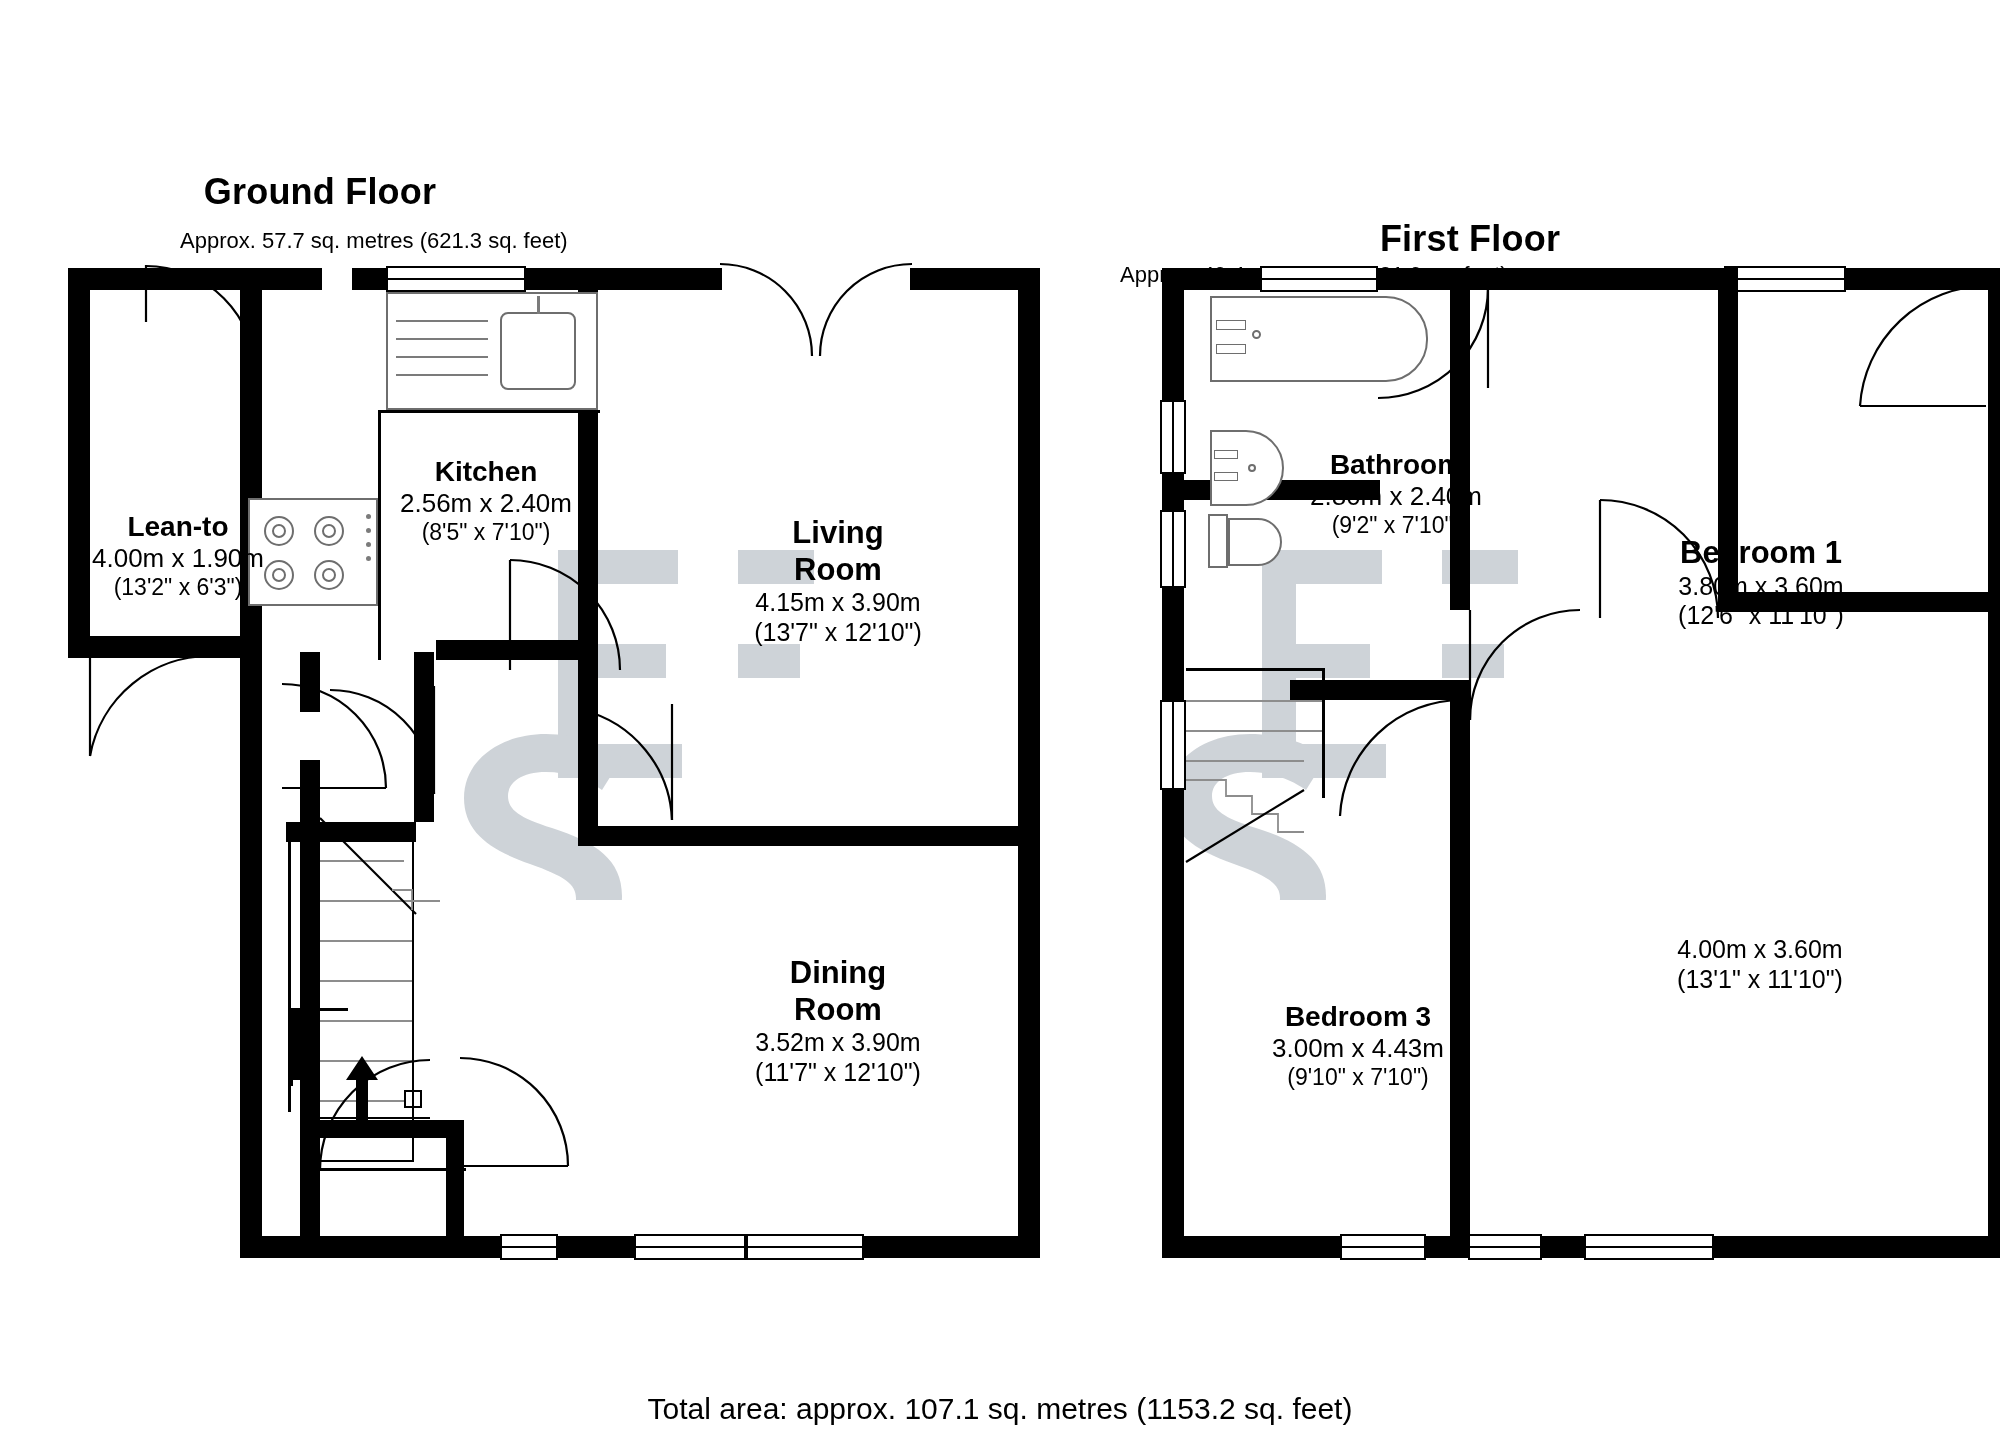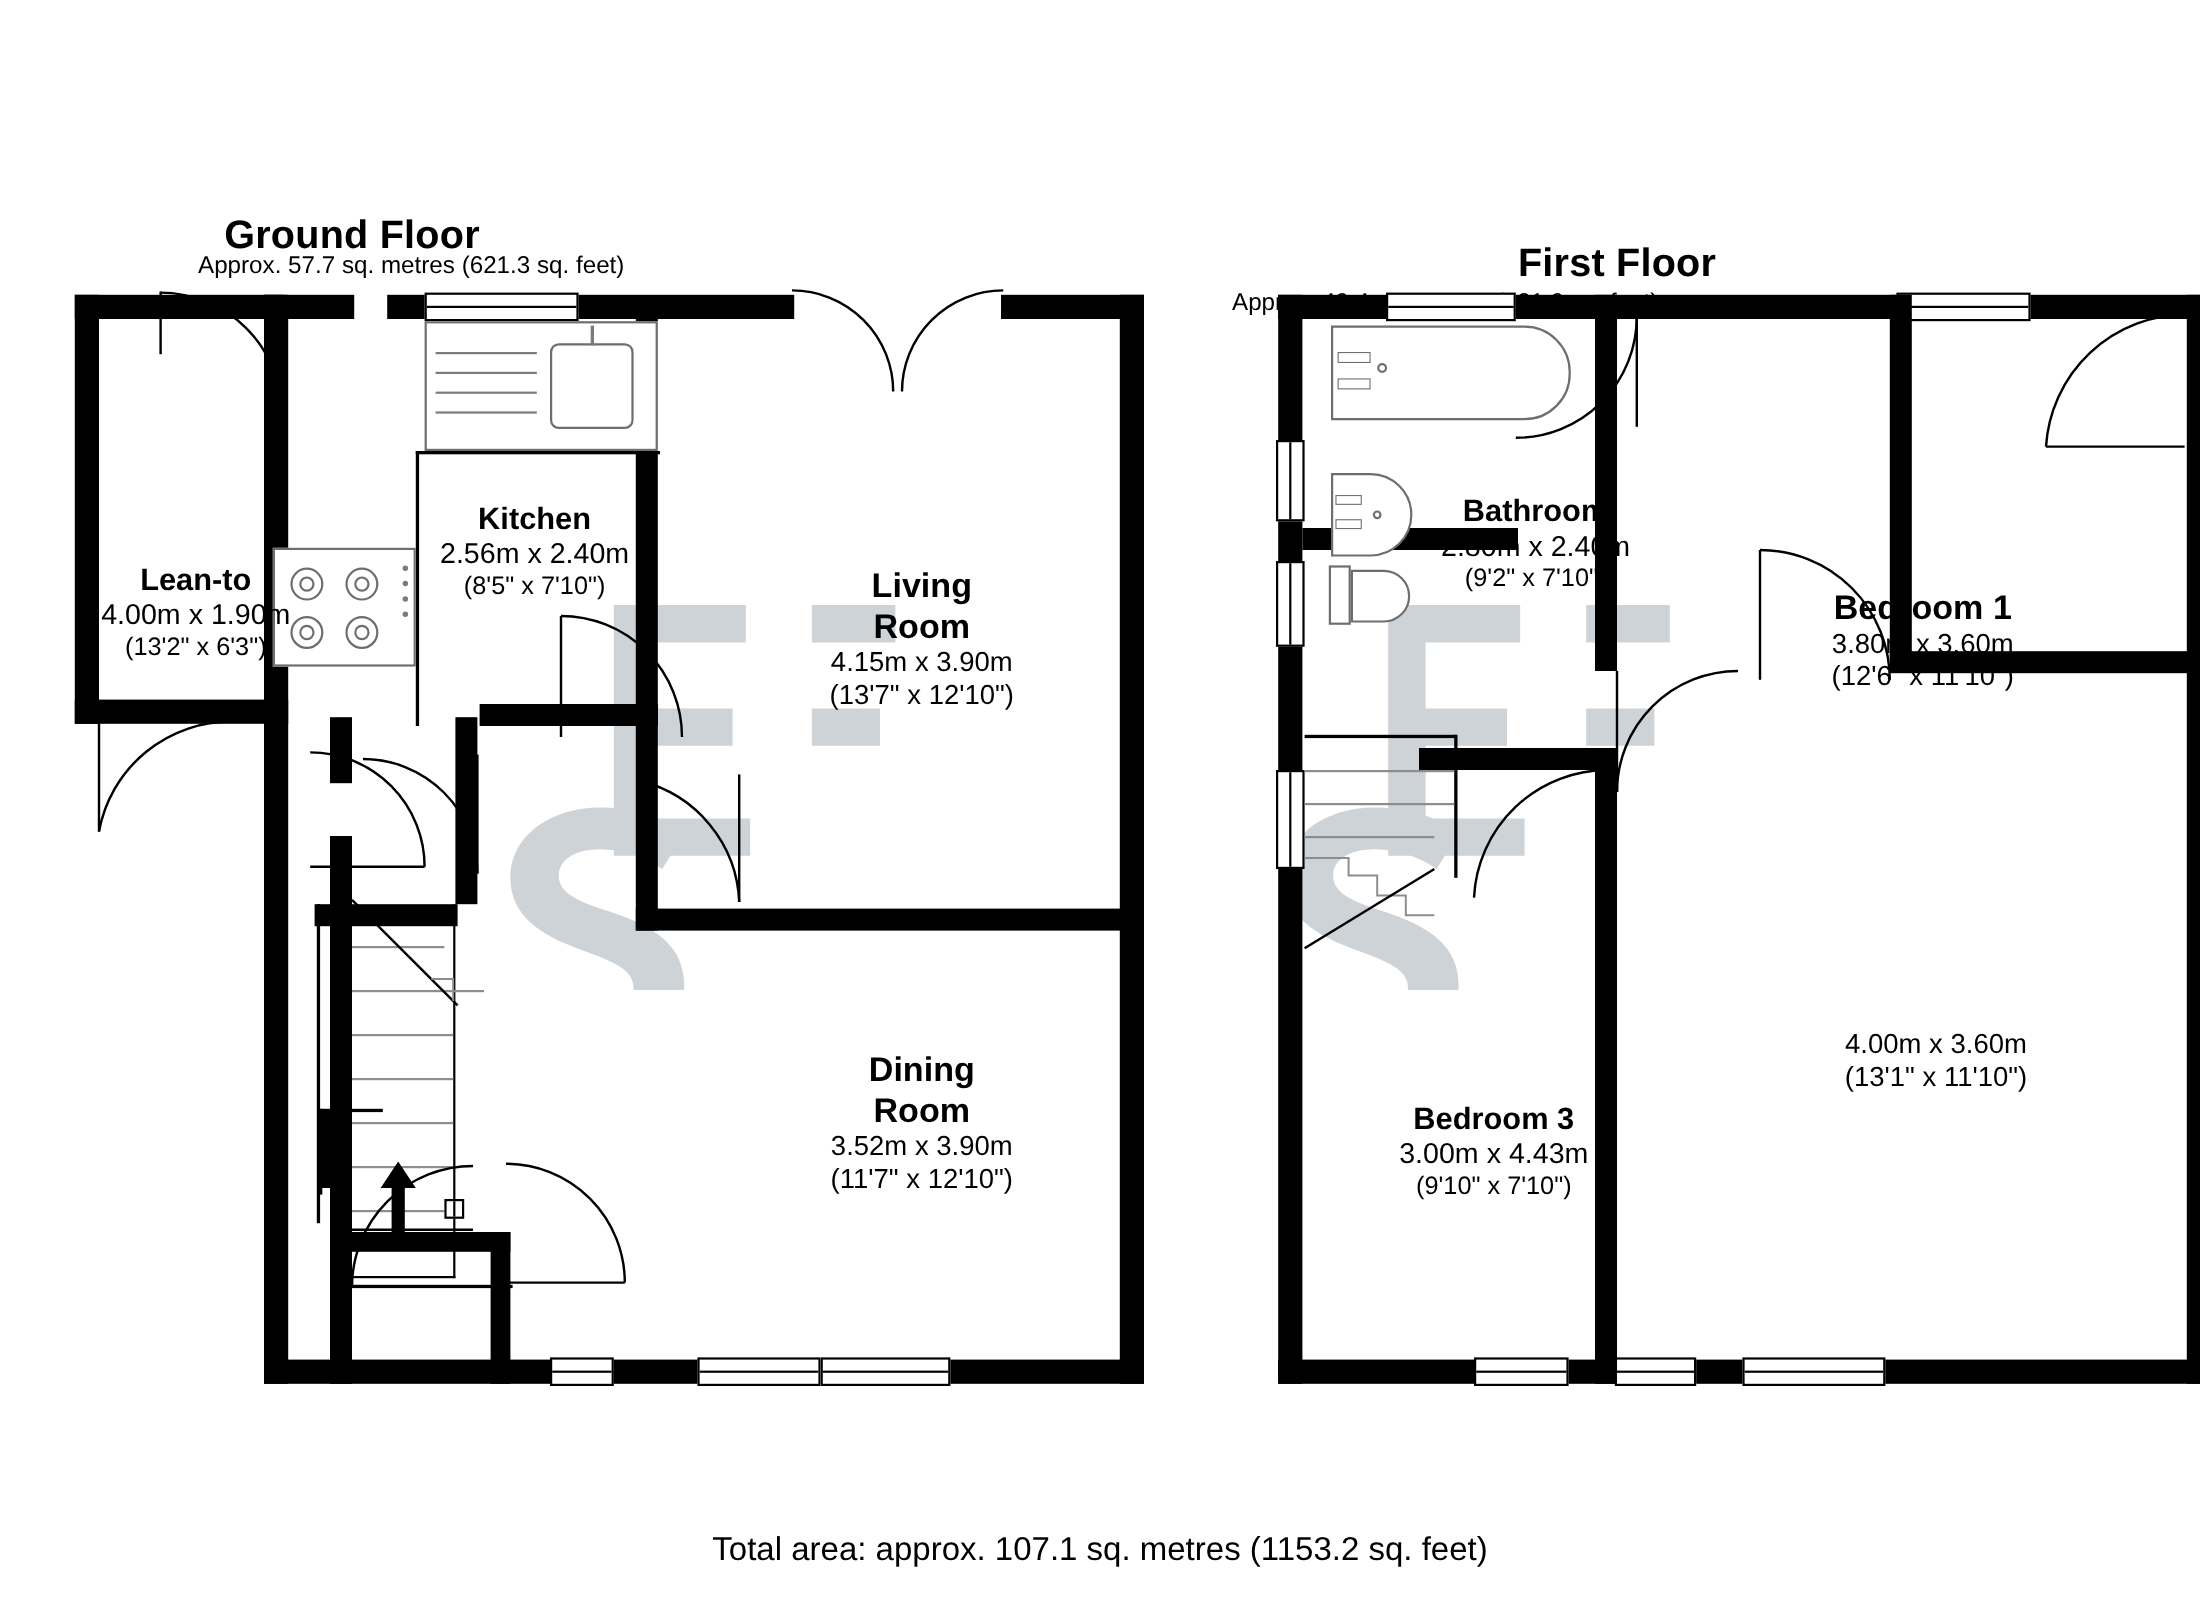--- a/index.html
+++ b/index.html
@@ -39,21 +39,21 @@
   .wm{position:absolute;color:#ccd1d6;font-family:"Liberation Serif","DejaVu Serif",serif;
       font-size:330px;font-weight:bold;line-height:.8;user-select:none;opacity:.95;}
   
   .footer{position:absolute;text-align:center;font-size:30px;white-space:nowrap;}
 </style>
 </head>
 <body>
 
 <div class="plan" style="left:0;top:0;width:1100px;height:1340px;">
 
-  <div class="floor-title" style="left:180;top:192px;width:640px;">Ground Floor</div>
+  <div class="floor-title" style="left:180;top:171px;width:640px;">Ground Floor</div>
   <div class="floor-sub" style="left:180px;top:228px;width:640px;">Approx. 57.7 sq. metres (621.3 sq. feet)</div>
 
   <div class="wm" style="left:408px;top:520px;" aria-hidden="true">
     <svg width="420" height="380" viewBox="0 0 420 380">
       <g fill="#ccd1d6">
         <path d="M150 30 h120 v34 h-86 v60 h74 v34 h-74 v66 h90 v34 h-124 z"></path>
         <path d="M330 30 h76 v34 h-76 z M330 124 h62 v34 h-62 z"></path>
         <path d="M138 214 c-46 0 -82 26 -82 64 c0 34 26 52 66 66 c34 12 46 20 46 34 c0 16 -16 26 -42 26
                  c-26 0 -50 -10 -66 -24 l-20 34 c22 18 54 30 88 30 c50 0 86 -26 86 -68 c0 -36 -26 -54 -70 -68
                  c-32 -10 -44 -18 -44 -32 c0 -14 14 -24 38 -24 c22 0 42 8 56 18 l20 -32 c-20 -16 -46 -24 -76 -24 z"></path>
@@ -301,21 +301,21 @@
     <path d="M122,0 A122,122 0 0,0 0,116"></path>
     <line x1="122" y1="0" x2="122" y2="116"></line>
   </svg>
 
   <div class="room" style="left:152px;top:448px;width:288px;">
     <span class="nm">Bathroom</span>
     <span class="dm">2.80m x 2.40m</span>
     <span class="df">(9'2" x 7'10")</span>
   </div>
 
-  <div class="room big" style="left:483px;top:535px;width:330px;">
+  <div class="room big" style="left:496px;top:535px;width:330px;">
     <span class="nm">Bedroom 1</span>
     <span class="dm">3.80m x 3.60m</span>
     <span class="df">(12'6" x 11'10")</span>
   </div>
 
   <div class="room big" style="left:490px;top:935px;width:340px;">
     <span class="dm">4.00m x 3.60m</span>
     <span class="df">(13'1" x 11'10")</span>
   </div>
 

